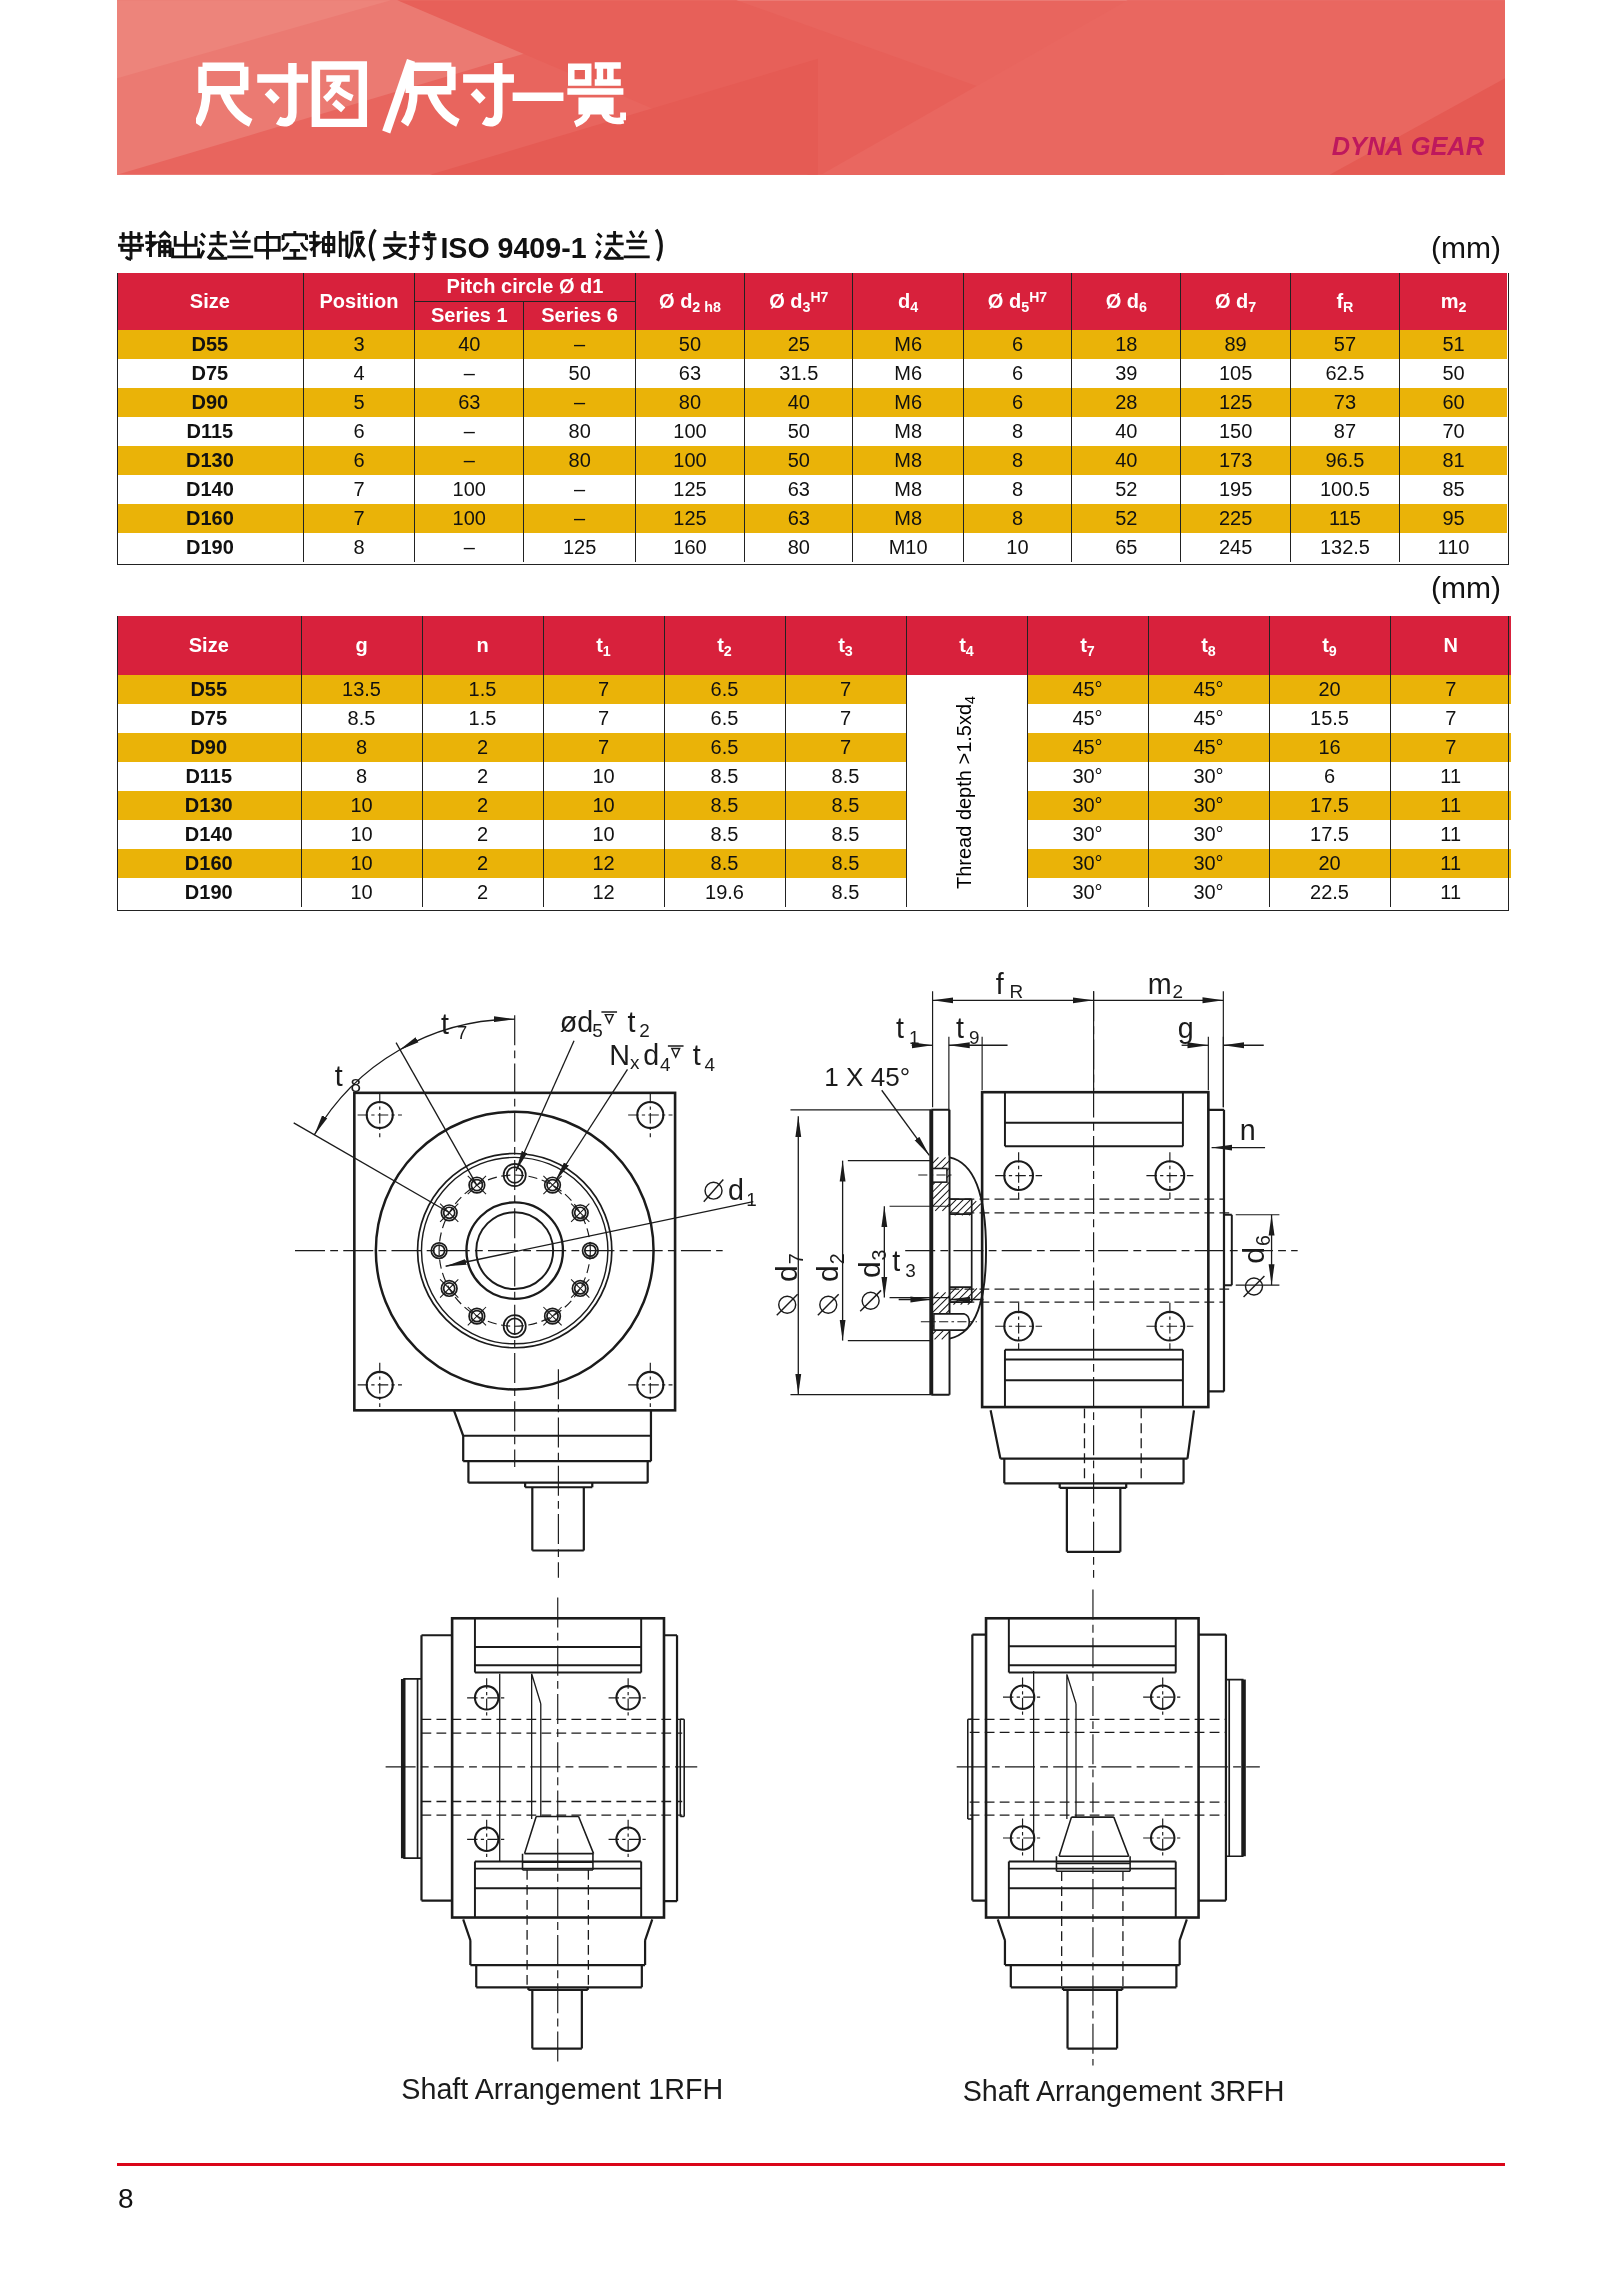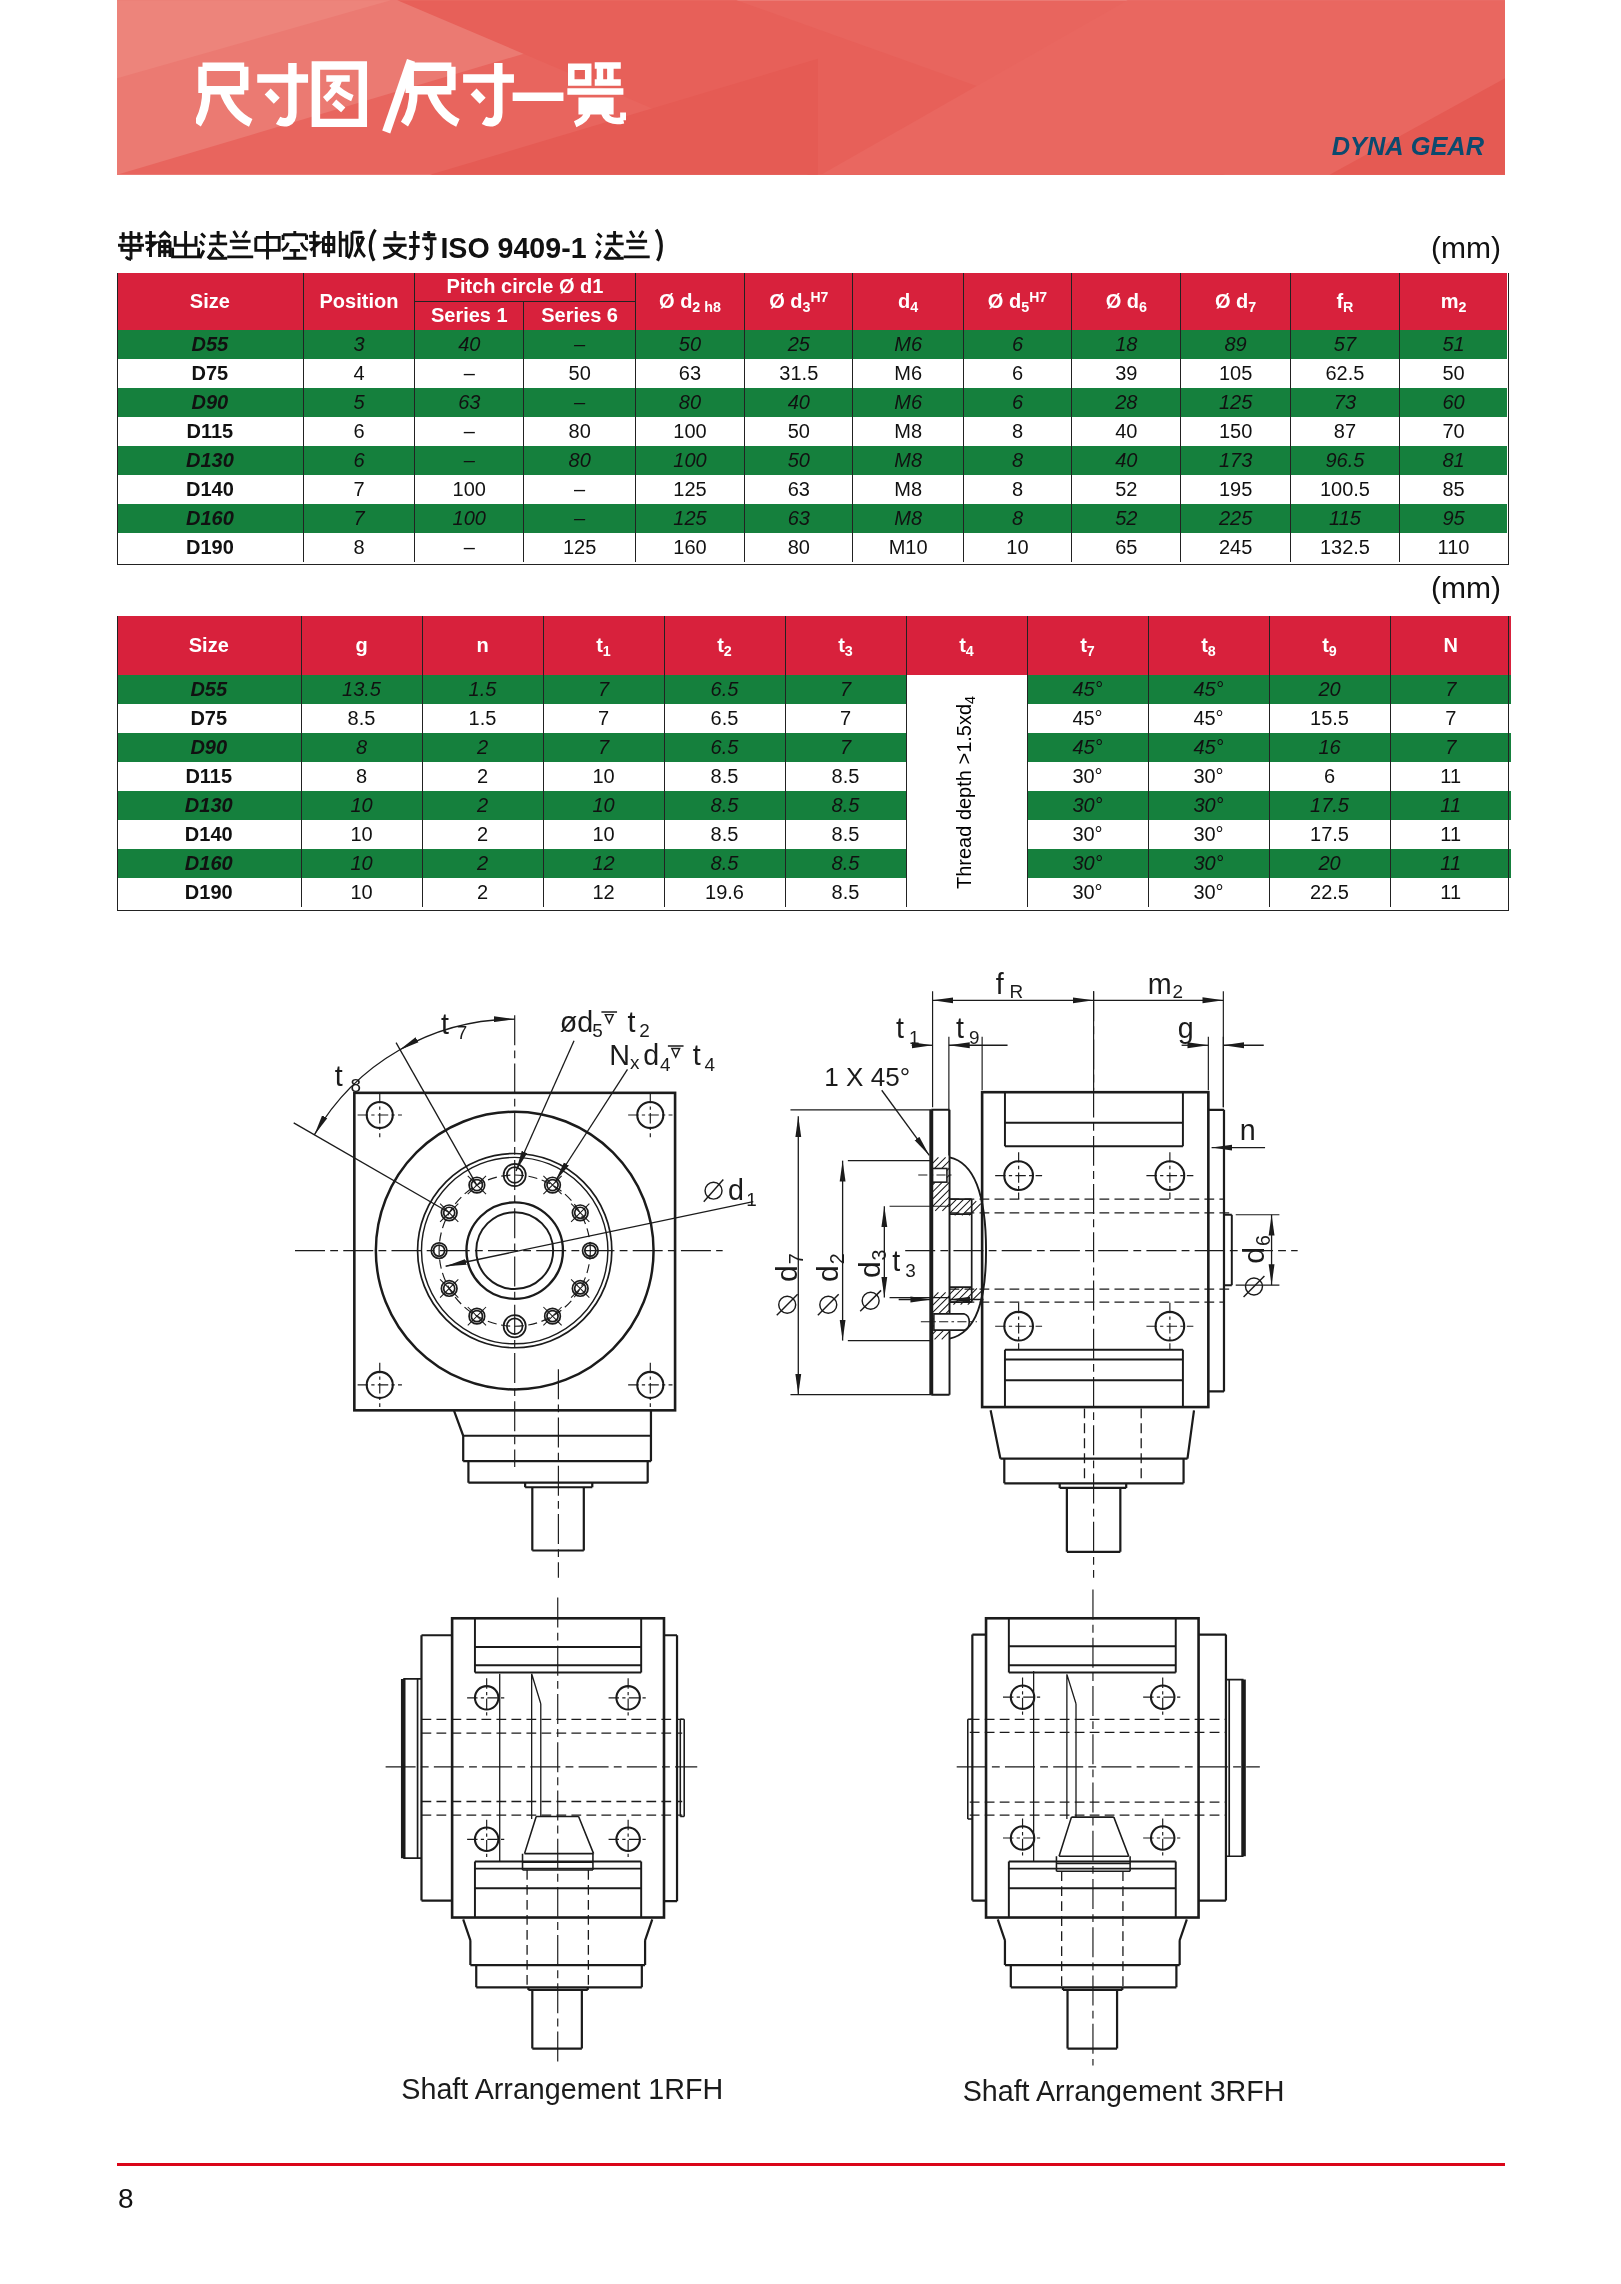--- a/index.html
+++ b/index.html
@@ -2,21 +2,21 @@
 <html style="font-size:10.4px"><head>
 <meta charset="utf-8">
 <style>
 html,body{margin:0;padding:0;}
 body{width:1622px;height:2284px;background:#fff;font-family:"Liberation Sans",sans-serif;position:relative;overflow:hidden;}
 .abs{position:absolute;}
 table{border-collapse:collapse;table-layout:fixed;}
 td{padding:0;text-align:center;vertical-align:middle;font-size:20px;color:#111;overflow:hidden;}
 .hd{background:#d8213c;}
 .hd td{color:#fff;font-weight:bold;}
-.gray{background:#15803d;font-style:italic;}
+.gray{background:#eab308;}
 .bl{border-left:1.3px solid #222;}
 .bb{border-bottom:1.3px solid #222;}
 sub{font-size:14.3px;vertical-align:baseline;position:relative;top:3.9px;}
 sup{font-size:14px;vertical-align:baseline;position:relative;top:-6.5px;}
 .szc{font-weight:bold;}
 </style>
 </head>
 <body>
 
 <div class="abs" style="left:117px;top:0;width:1388px;height:175px;">
@@ -63,21 +63,21 @@
     <path d="M4,58 H82"></path>
   </g>
 
   <g transform="translate(568,0)">
     <path d="M8,12 H34 V36 H8 Z M44,10 H84 M52,10 V36 M68,10 V36 M44,36 H84 M2,50 H88" stroke-width="10"></path>
     <path d="M24,64 H68 V80 H24 Z M24,72 H68 M34,80 C32,90 24,96 14,100 M58,80 C60,92 72,98 88,94 M88,94 V82" stroke-width="10"></path>
   </g>
 </svg>
 </div>
 
-<div class="abs" style="right:138px;top:132px;color:#0c4a6e;font-style:italic;font-weight:bold;font-size:25.4px;letter-spacing:-0.3px;letter-spacing:0px;">DYNA&nbsp;GEAR</div>
+<div class="abs" style="right:138px;top:132px;color:#be185d;font-style:italic;font-weight:bold;font-size:25.4px;letter-spacing:-0.3px;letter-spacing:0px;">DYNA&nbsp;GEAR</div>
 
 <div class="abs" style="left:117px;top:227px;">
 <svg width="587" height="39" viewBox="0 0 900 60">
   <g fill="none" stroke="#111" stroke-width="4.5">
 
     <g transform="translate(0,6)">
           <path d="M2,10 H38 M8,2 V18 M20,0 V22 M32,2 V18 M0,22 H40 M6,22 V30 H34 V22 M20,22 V44 M20,44 C18,44 14,42 12,40"></path>
         </g>
 
     <g transform="translate(42,6)">

